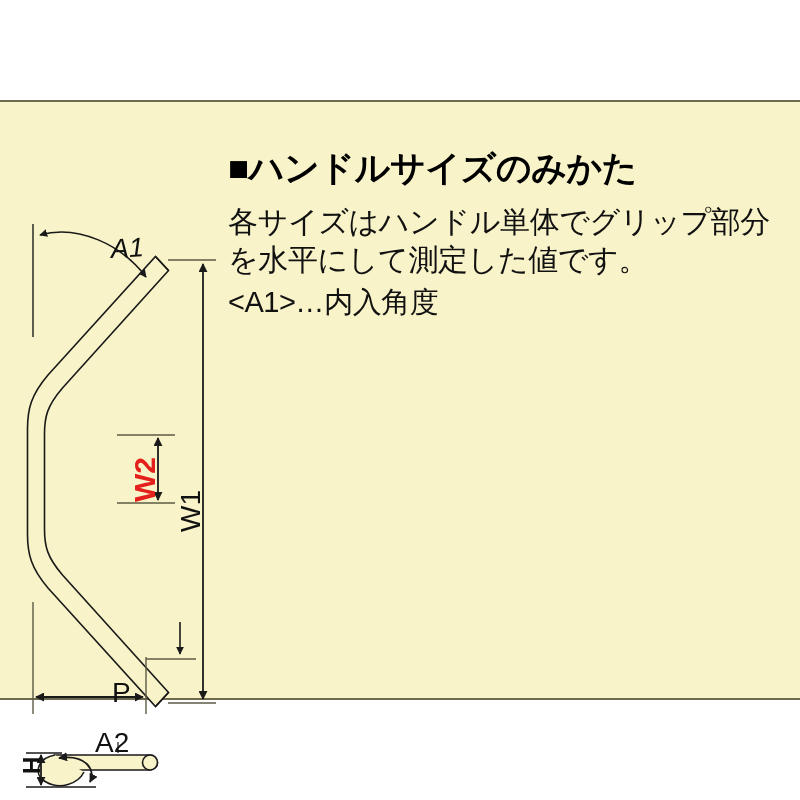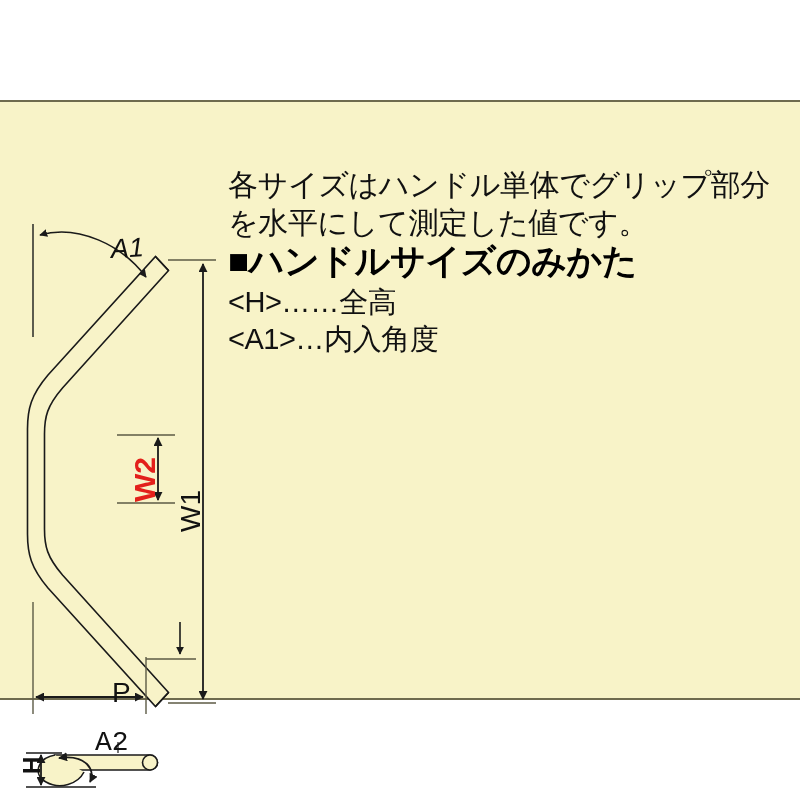--- a/index.html
+++ b/index.html
@@ -101,21 +101,20 @@
     transform: rotate(-90deg);
     transform-origin: left top;
   }
   #lbl-p {
     left: 112px; top: 475px;
     font-size: 28px;
   }
   #lbl-a2 {
     left: 95px; top: 525px;
     font-size: 28px;
-    font-family: Liberation Mono, monospace;
   }
   #lbl-h {
     left: 18px; top: 572px;
     font-size: 24px;
     font-weight: bold;
     transform: rotate(-90deg);
     transform-origin: left top;
   }
 </style>
 </head>
@@ -200,28 +199,25 @@
       <span class="lbl" id="lbl-a1">A1</span>
       <span class="lbl" id="lbl-w1">W1</span>
       <span class="lbl" id="lbl-w2">W2</span>
       <span class="lbl" id="lbl-p">P</span>
       <span class="lbl" id="lbl-a2">A2</span>
       <span class="lbl" id="lbl-h">H</span>
     </div>
 
     <div id="text-col">
 
+      <div id="title">■ハンドルサイズのみかた</div>
+
       <div id="intro">各サイズはハンドル単体でグリップ部分を水平にして測定した値です。</div>
 
-      <div id="title">■ハンドルサイズのみかた</div>
-
       <div class="def-list">
-        <div class="def-row">
-          <span class="def-key">&lt;H&gt;</span><span class="def-dots">……</span><span class="def-val">全高</span>
-        </div>
         <div class="def-row">
           <span class="def-key">&lt;A1&gt;</span><span class="def-dots">…</span><span class="def-val">内入角度</span>
         </div>
       </div>
 
     </div>
   </div>
 </div>
 
 </body></html>

